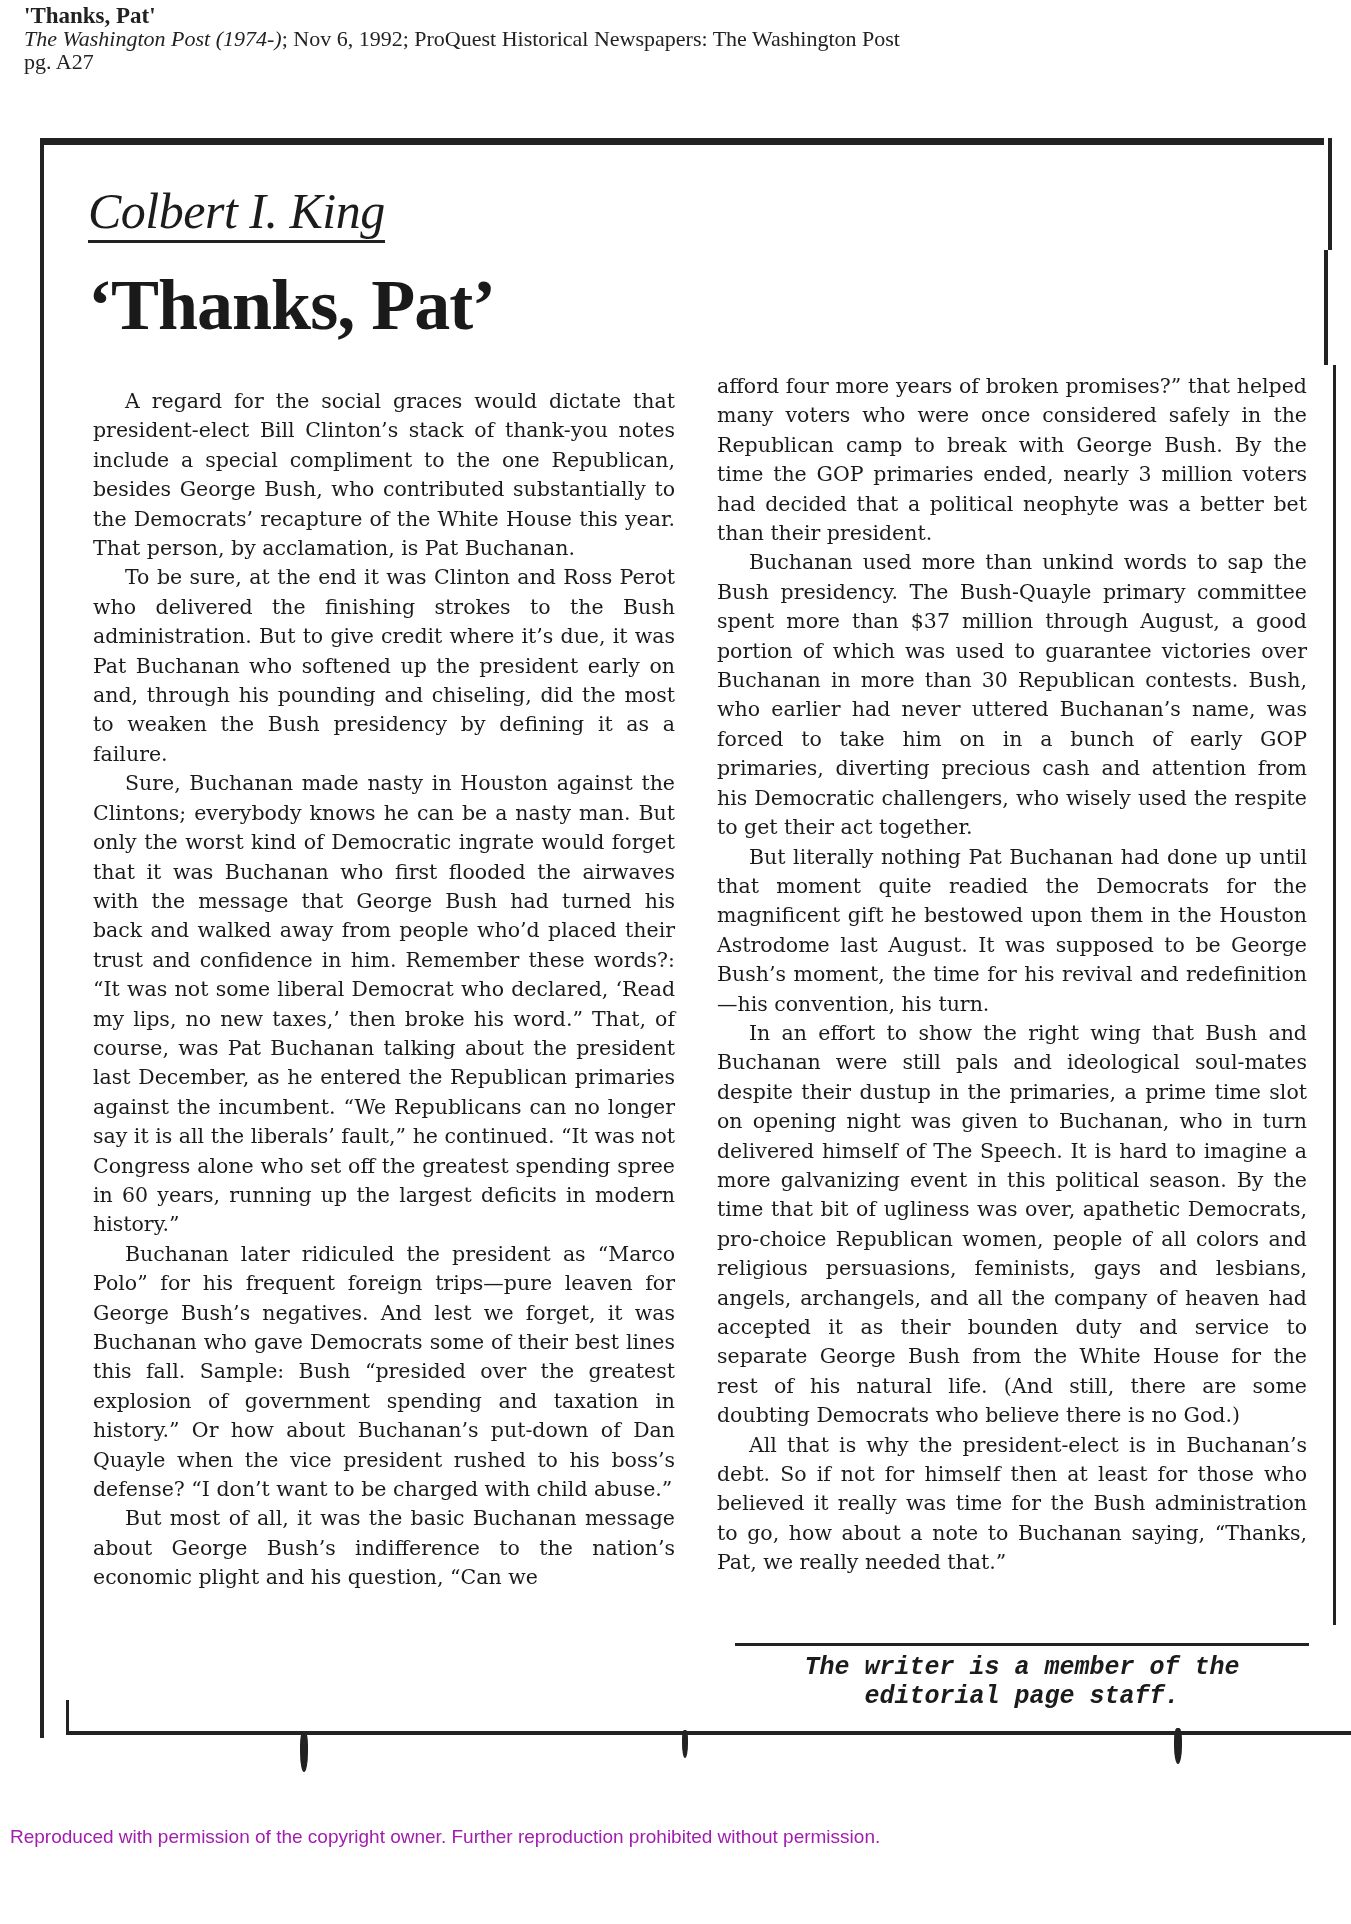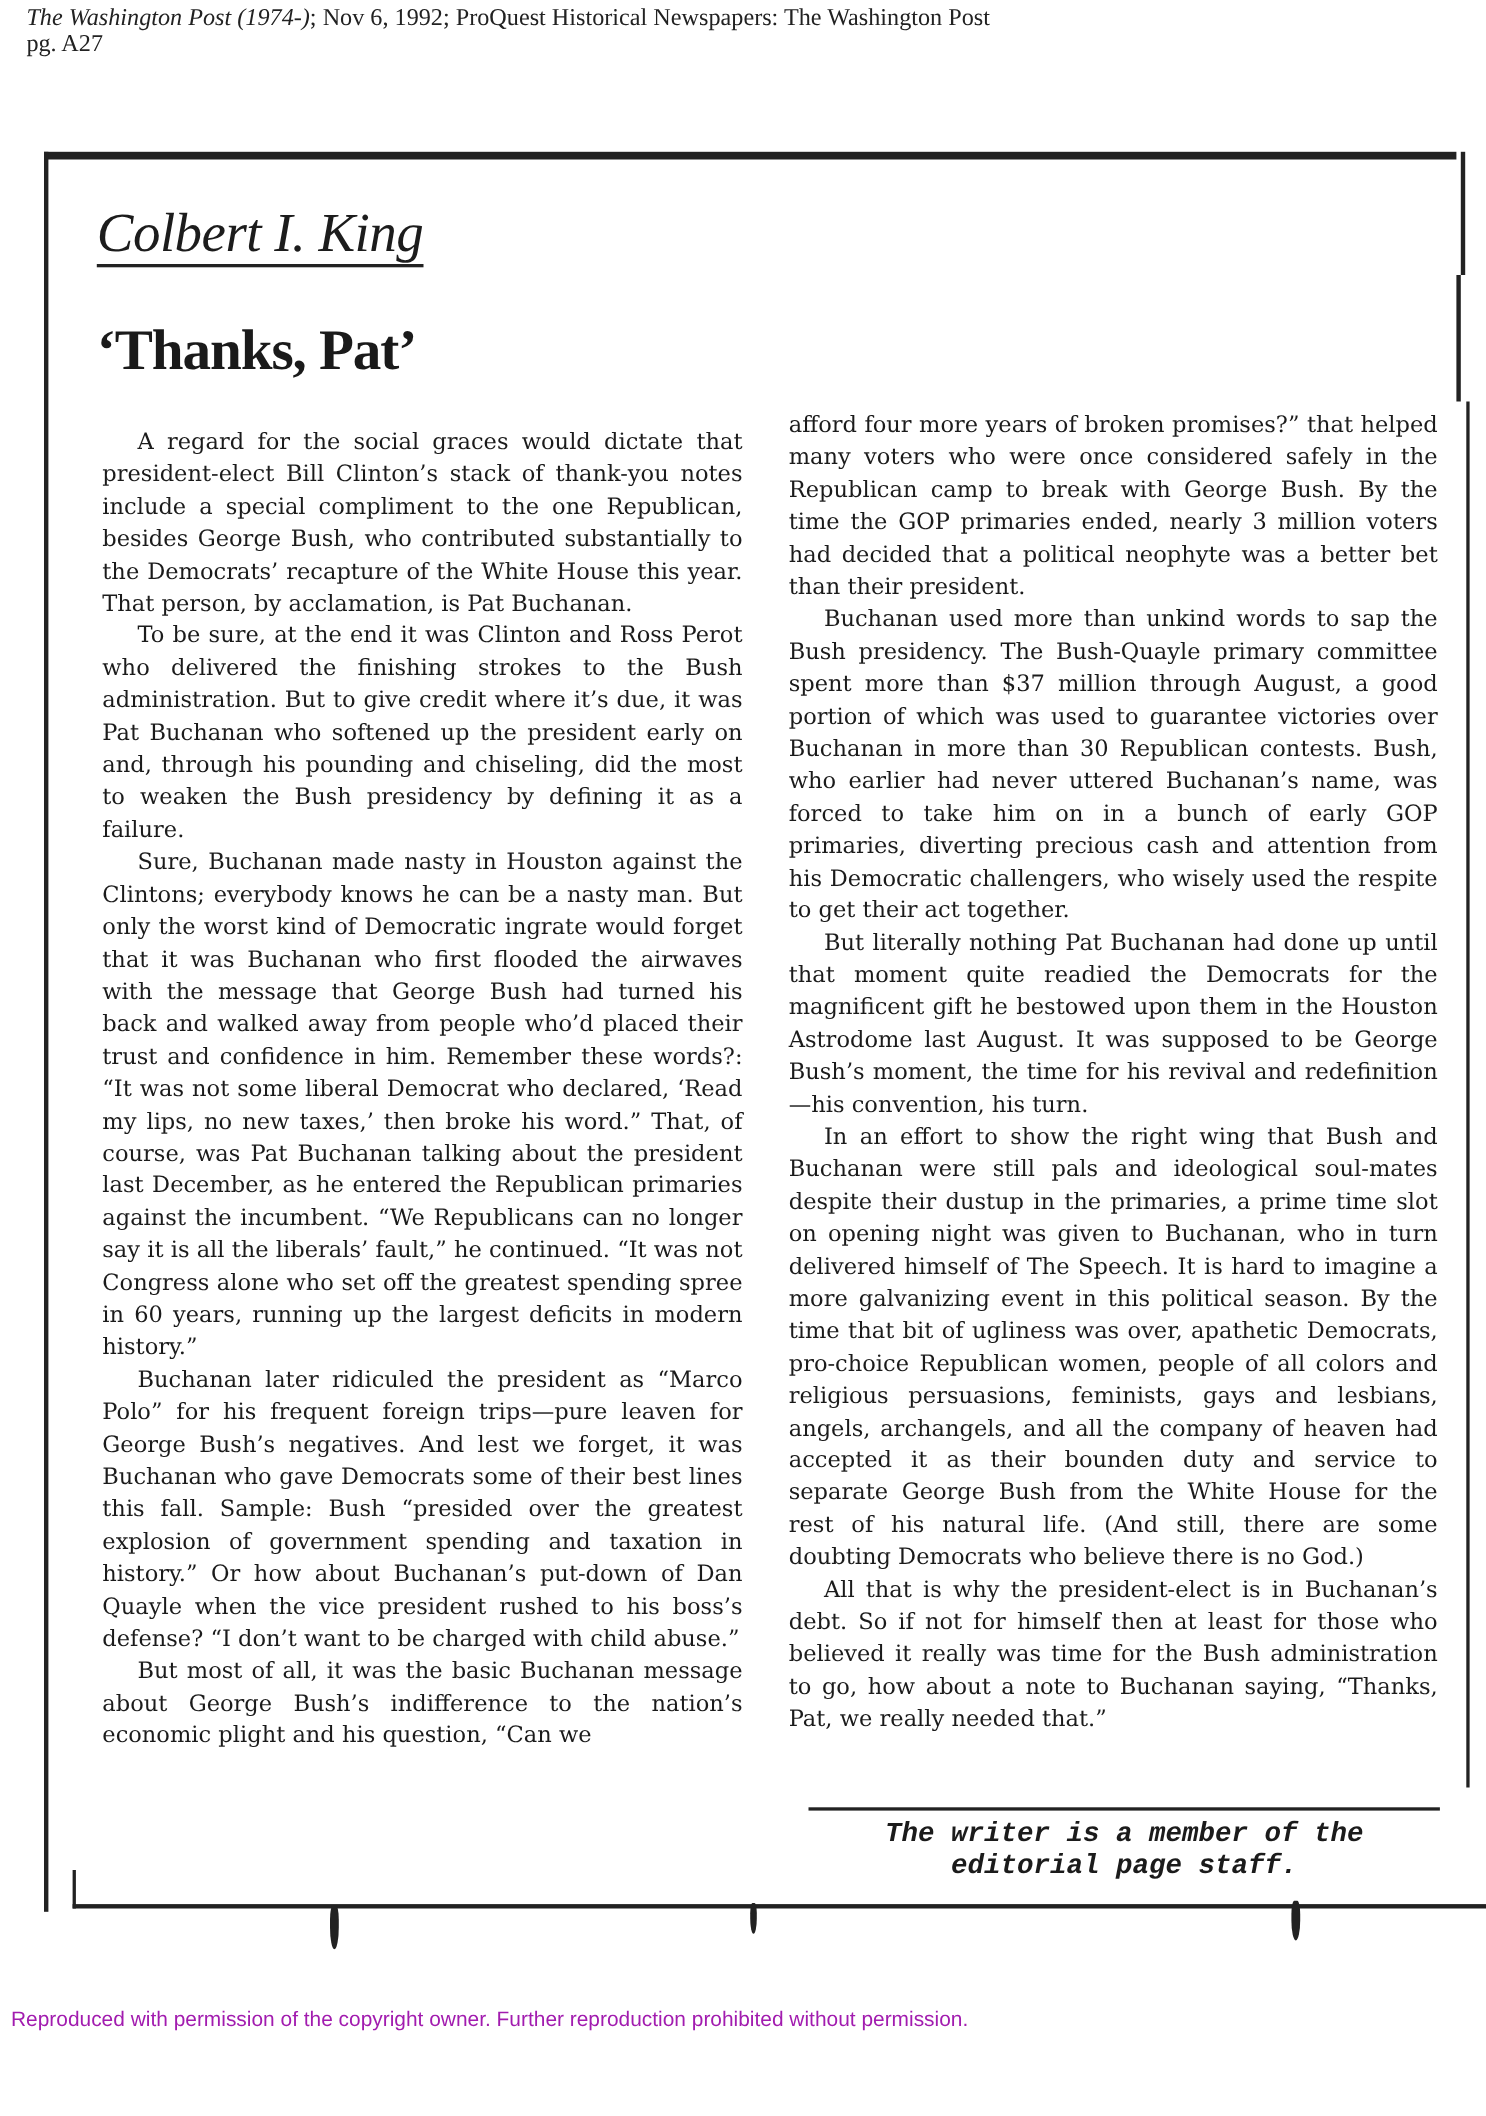--- a/index.html
+++ b/index.html
@@ -9,34 +9,35 @@
   .meta .pub { font-style: italic; }
   .frame-top { position: absolute; left: 40px; top: 138px; width: 1284px; height: 7px; background: #222; }
   .frame-left { position: absolute; left: 40px; top: 138px; width: 4px; height: 1600px; background: #222; }
   .frame-right1 { position: absolute; left: 1328px; top: 138px; width: 4px; height: 112px; background: #222; }
   .frame-right2 { position: absolute; left: 1324px; top: 250px; width: 4px; height: 115px; background: #222; }
   .frame-right3 { position: absolute; left: 1333px; top: 365px; width: 3px; height: 1260px; background: #222; }
   .frame-bottom { position: absolute; left: 66px; top: 1731px; width: 1285px; height: 4px; background: #222; }
   .frame-bottom-left { position: absolute; left: 66px; top: 1700px; width: 3px; height: 35px; background: #222; }
   .clip { position: absolute; width: 8px; height: 40px; background: #222; border-radius: 40% 40% 60% 60%; }
   .byline { position: absolute; left: 88px; top: 182px; font-family: "Liberation Serif", serif; font-style: italic; font-size: 50px; color: #1c1c1c; padding-bottom: 0; border-bottom: 3px solid #222; letter-spacing: -0.5px; }
-  .headline { position: absolute; left: 88px; top: 276px; font-family: "Liberation Serif", serif; font-weight: bold; font-size: 52px; line-height: 86px; color: #1a1a1a; letter-spacing: -1px; }
+  .headline { position: absolute; left: 88px; top: 262px; font-family: "Liberation Serif", serif; font-weight: bold; font-size: 72px; line-height: 86px; color: #1a1a1a; letter-spacing: -1px; }
   .col { position: absolute; font-family: "DejaVu Serif", serif; font-size: 20.5px; line-height: 29.4px; text-align: justify; color: #1b1b1b; }
   .col p { margin: 0; text-indent: 32px; }
   .col p.cont { text-indent: 0; }
   .col-left { left: 93px; top: 387px; width: 582px; }
   .col-right { left: 717px; top: 372px; width: 590px; }
   .rule { position: absolute; left: 735px; top: 1643px; width: 574px; height: 3px; background: #222; }
   .tagline { position: absolute; left: 735px; top: 1653px; width: 574px; font-family: Liberation Mono, monospace; font-style: italic; font-weight: bold; font-size: 25px; color: #1b1b1b; text-align: center; }
   .copyright { position: absolute; left: 10px; top: 1826px; font-family: "Liberation Sans", sans-serif; font-size: 19px; color: #a21caf; }
 </style>
 </head>
 <body>
 
 <div class="meta">
+  <div class="title">'Thanks, Pat'</div>
   <div><span class="pub">The Washington Post (1974-)</span><span>; Nov 6, 1992; ProQuest Historical Newspapers: The Washington Post</span></div>
   <div>pg. A27</div>
 </div>
 
 <div class="frame-top"></div>
 <div class="frame-left"></div>
 <div class="frame-right1"></div>
 <div class="frame-right2"></div>
 <div class="frame-right3"></div>
 <div class="frame-bottom-left"></div>

